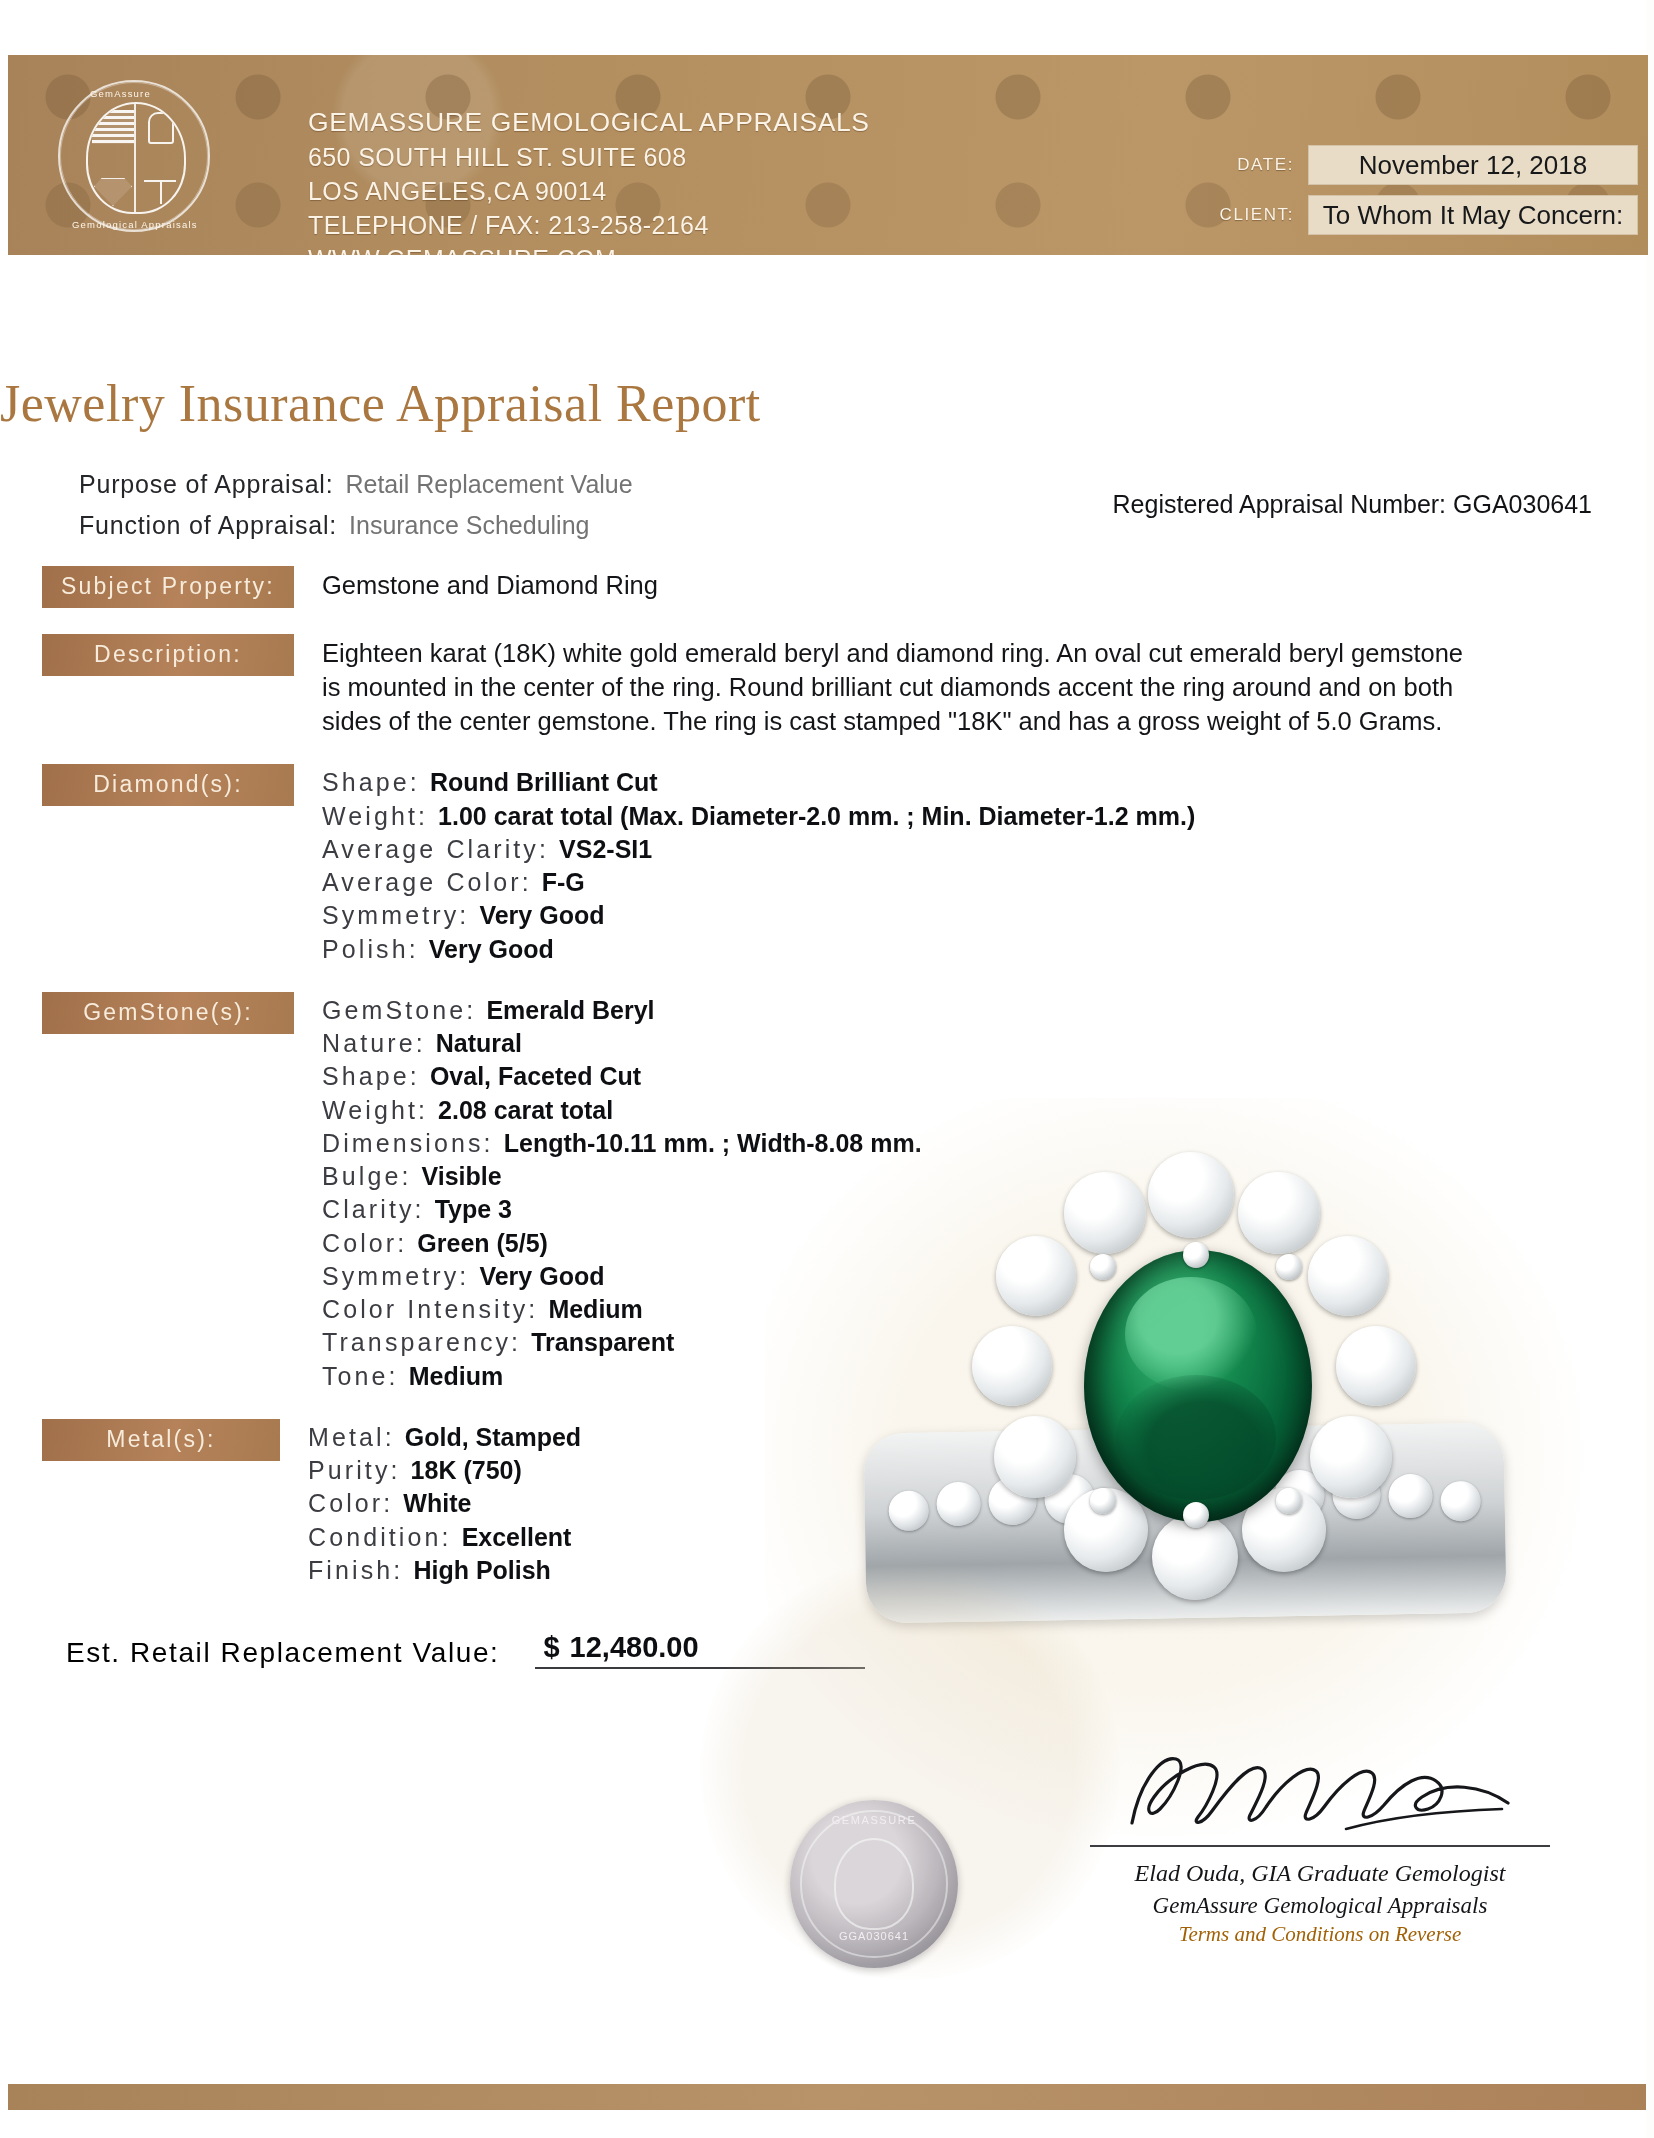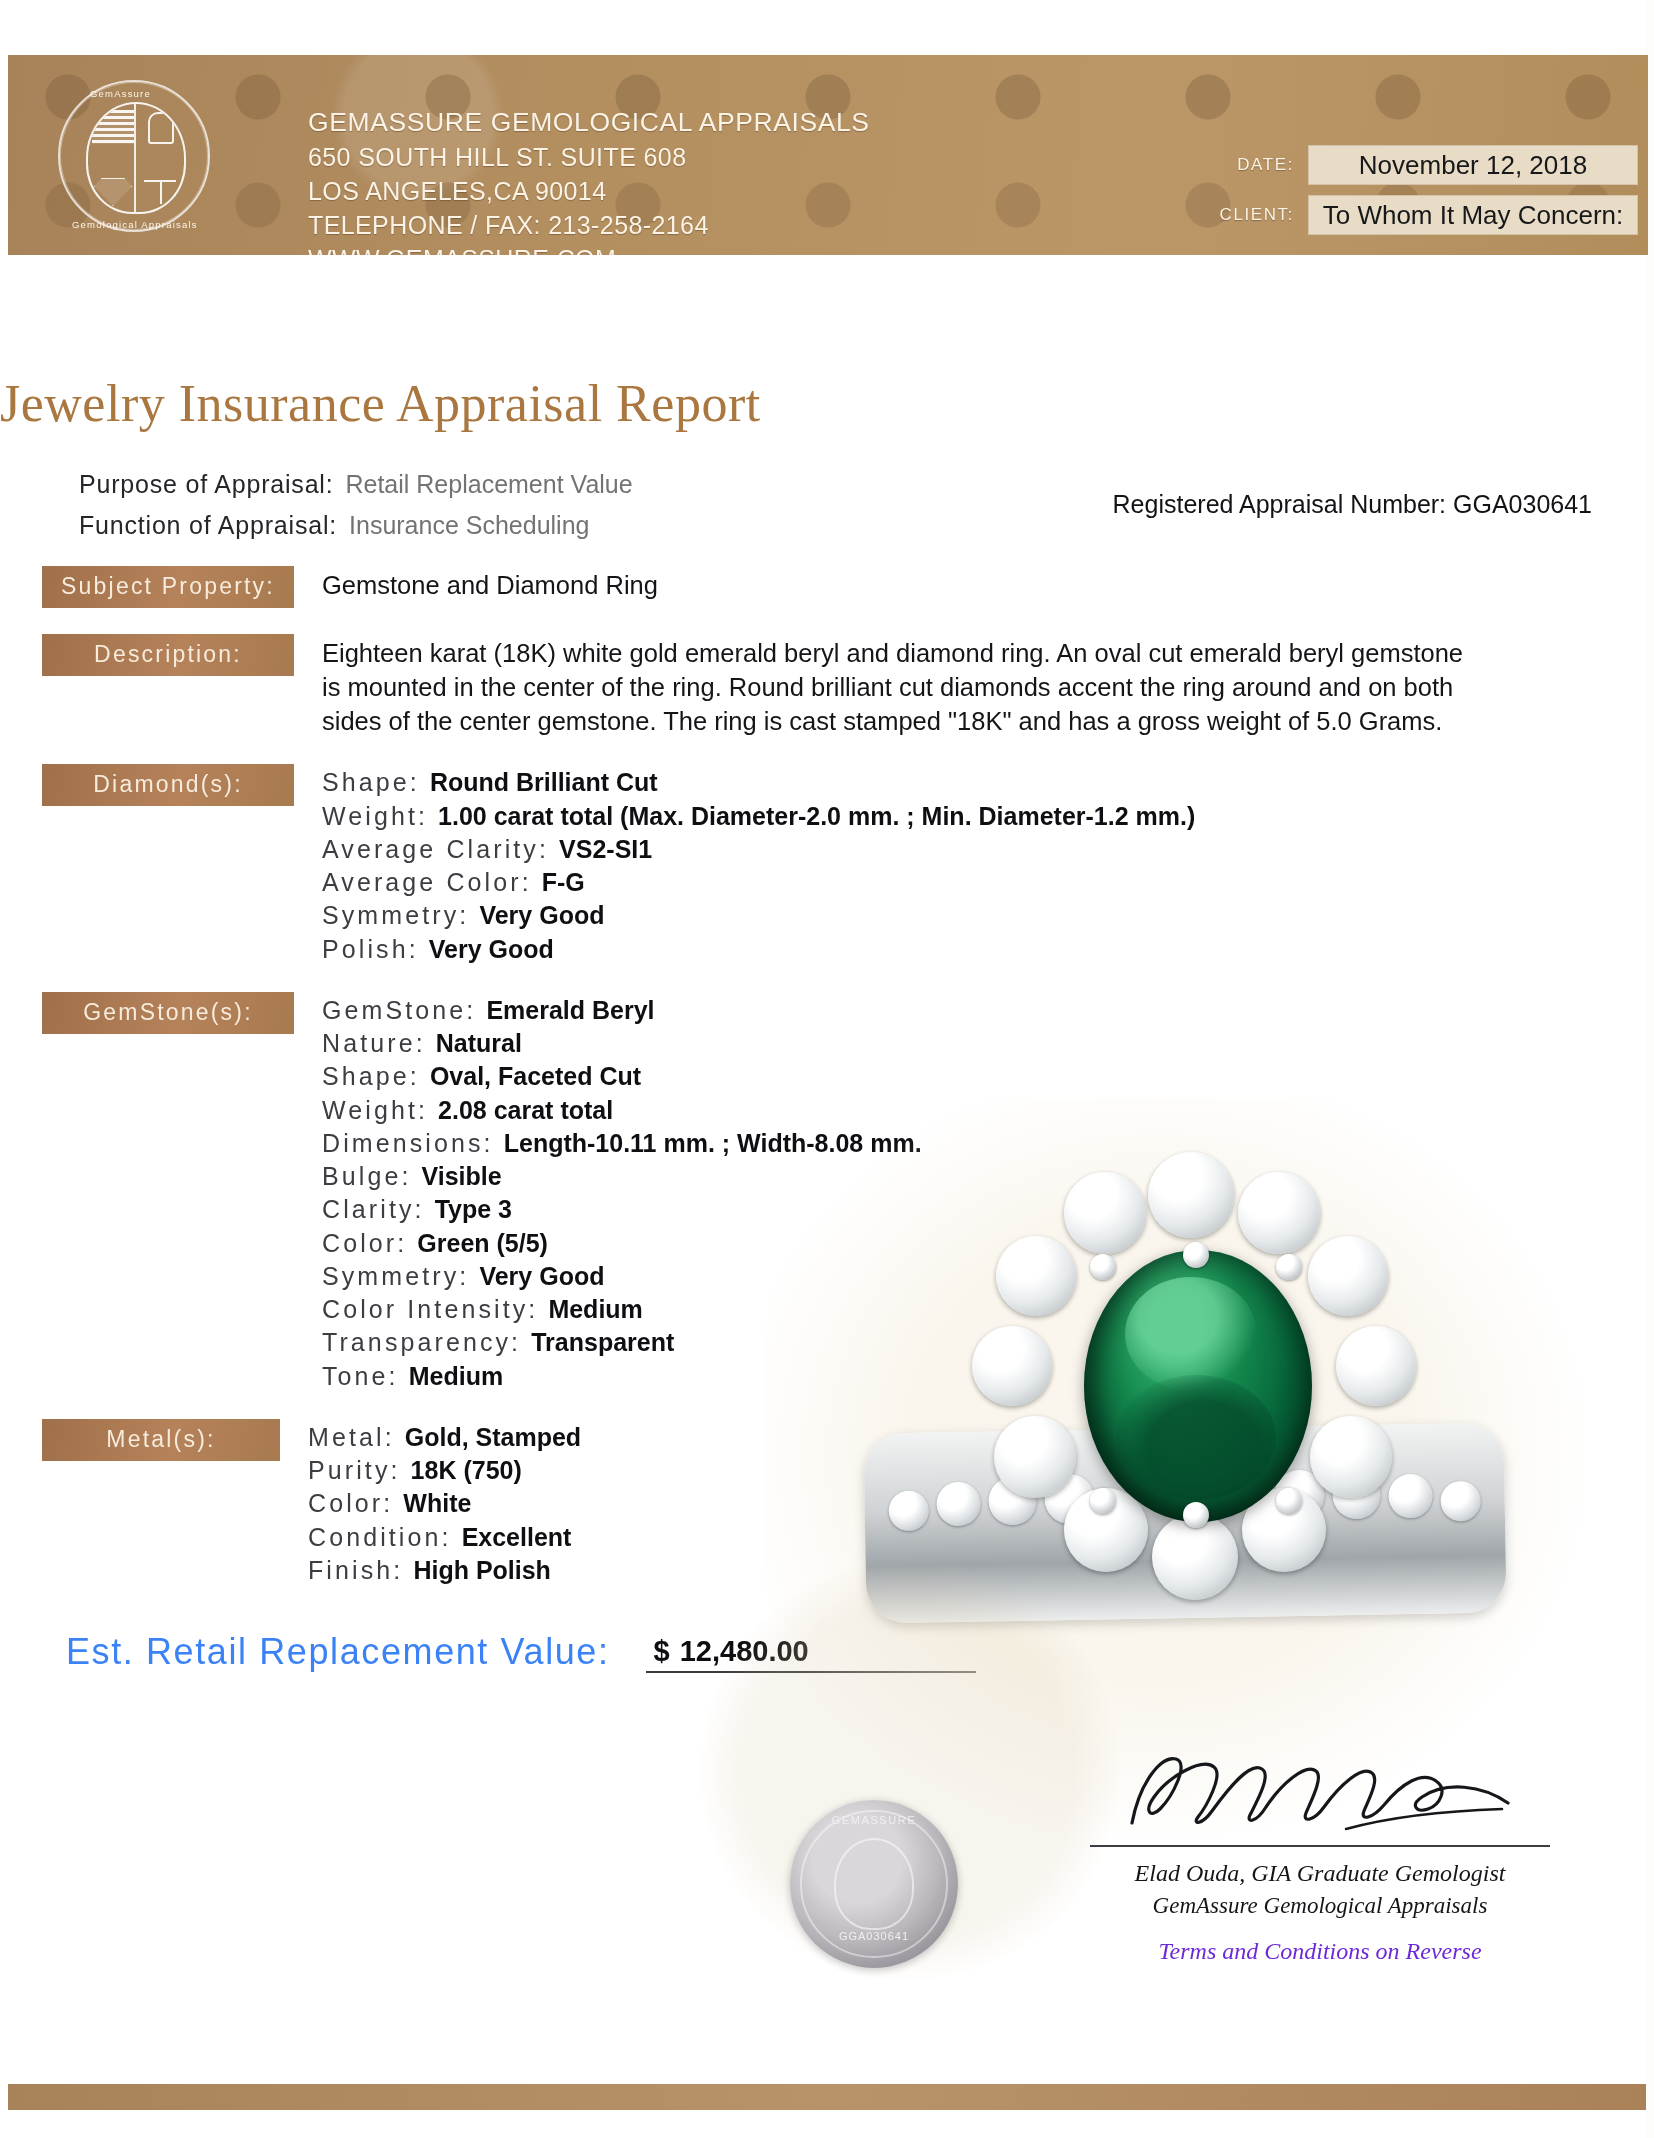--- a/index.html
+++ b/index.html
@@ -282,23 +282,23 @@
     letter-spacing: 0;
   }
 
   .value-row {
     display: flex;
     align-items: flex-end;
     margin-top: 44px;
     padding-left: 58px;
   }
   .value-label {
-    font-size: 36px;
+    font-size: 28px;
     letter-spacing: 1.6px;
-    color: #3b82f6;
+    color: #000000;
     white-space: nowrap;
   }
   .value-amount {
     margin-left: 36px;
     font-size: 29px;
     font-weight: bold;
     color: #0d0e11;
     white-space: nowrap;
     border-bottom: 2px solid #3a3b3e;
     padding: 0 72px 3px 8px;
@@ -460,23 +460,23 @@
   .sig-company {
     font-family: "Liberation Serif", serif;
     font-style: italic;
     font-size: 23px;
     color: #141518;
     line-height: 1.38;
   }
   .sig-terms {
     font-family: "Liberation Serif", serif;
     font-style: italic;
-    font-size: 24px;
-    color: #6d28d9;
-    margin-top: 16px;
+    font-size: 21px;
+    color: #a16207;
+    margin-top: 0;
   }
 
   
   .footer-band {
     position: absolute;
     left: 8px;
     bottom: 28px;
     width: 1638px;
     height: 26px;
     background: linear-gradient(95deg, #a8835a 0%, #b8936a 50%, #ab8158 100%);

